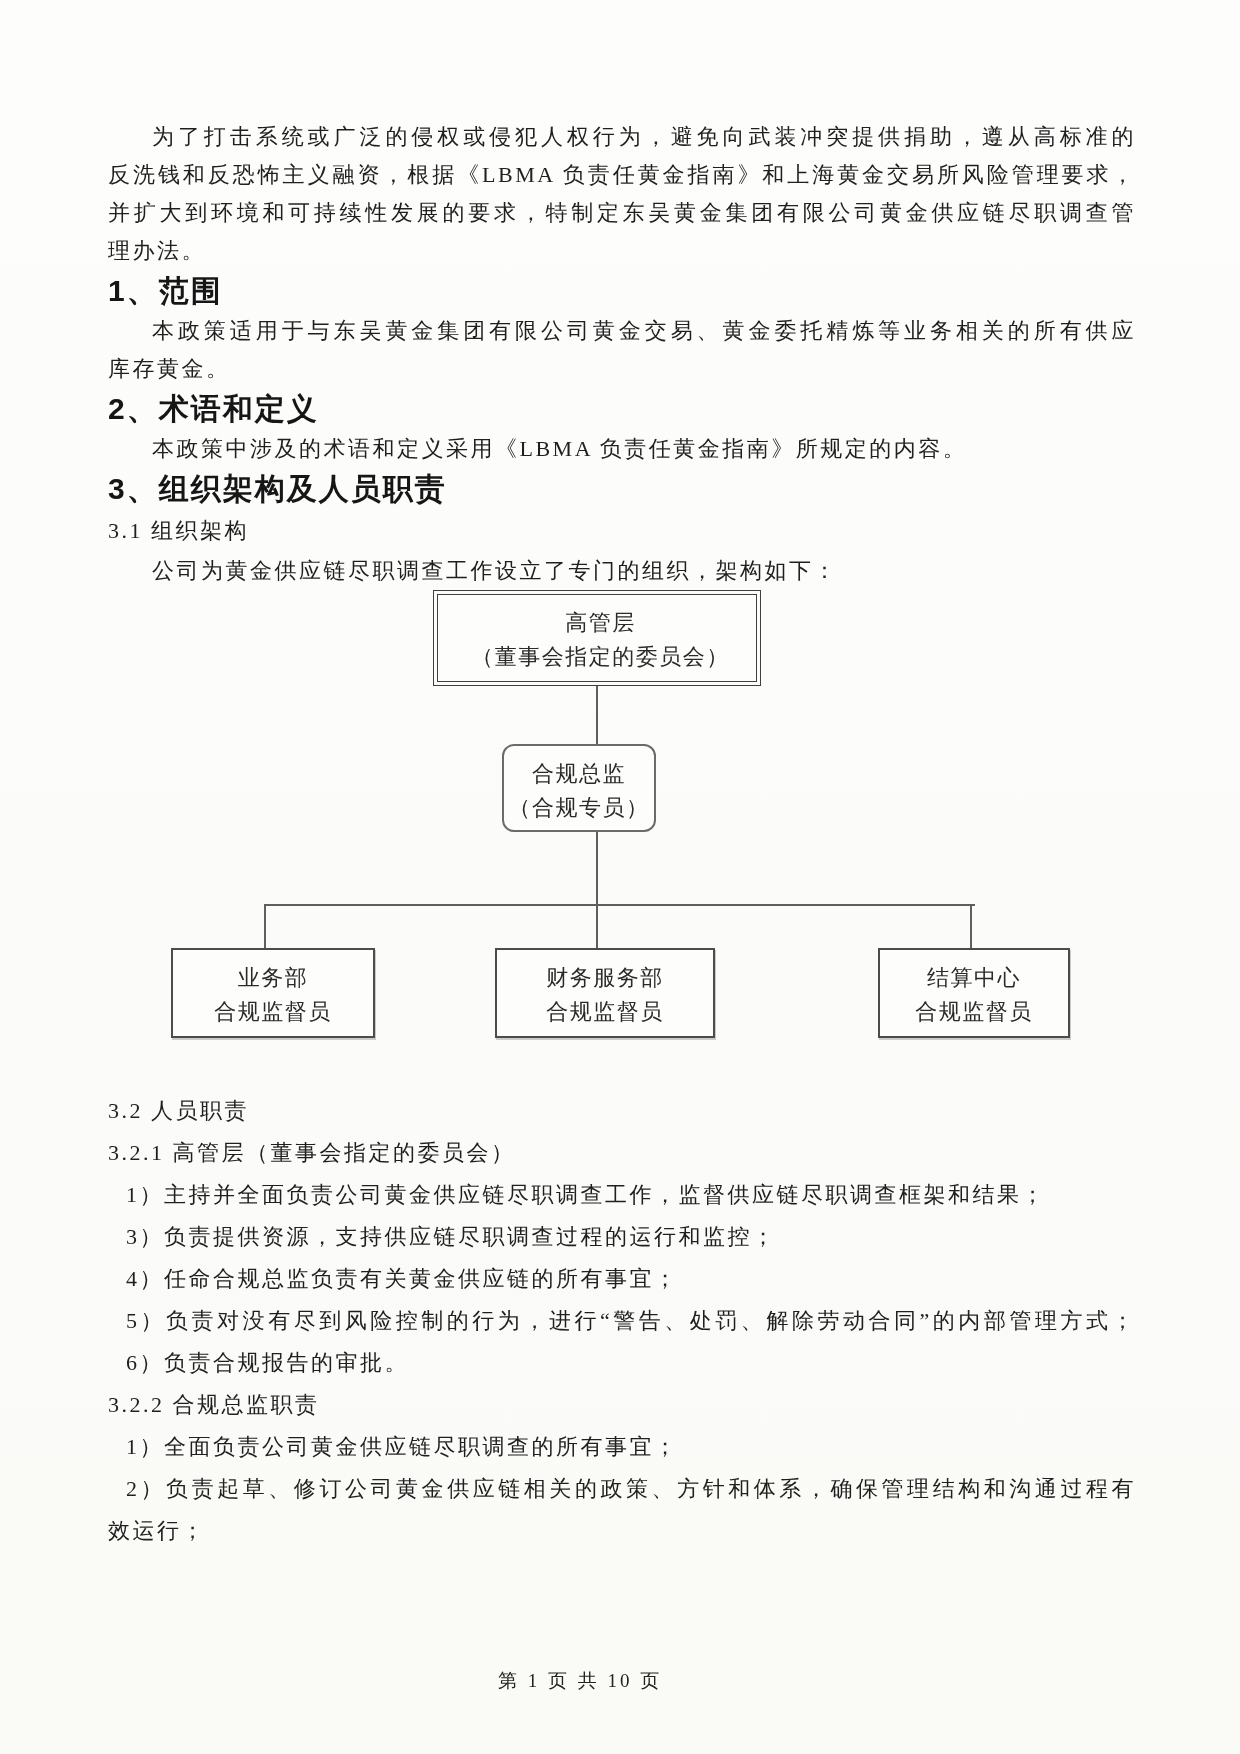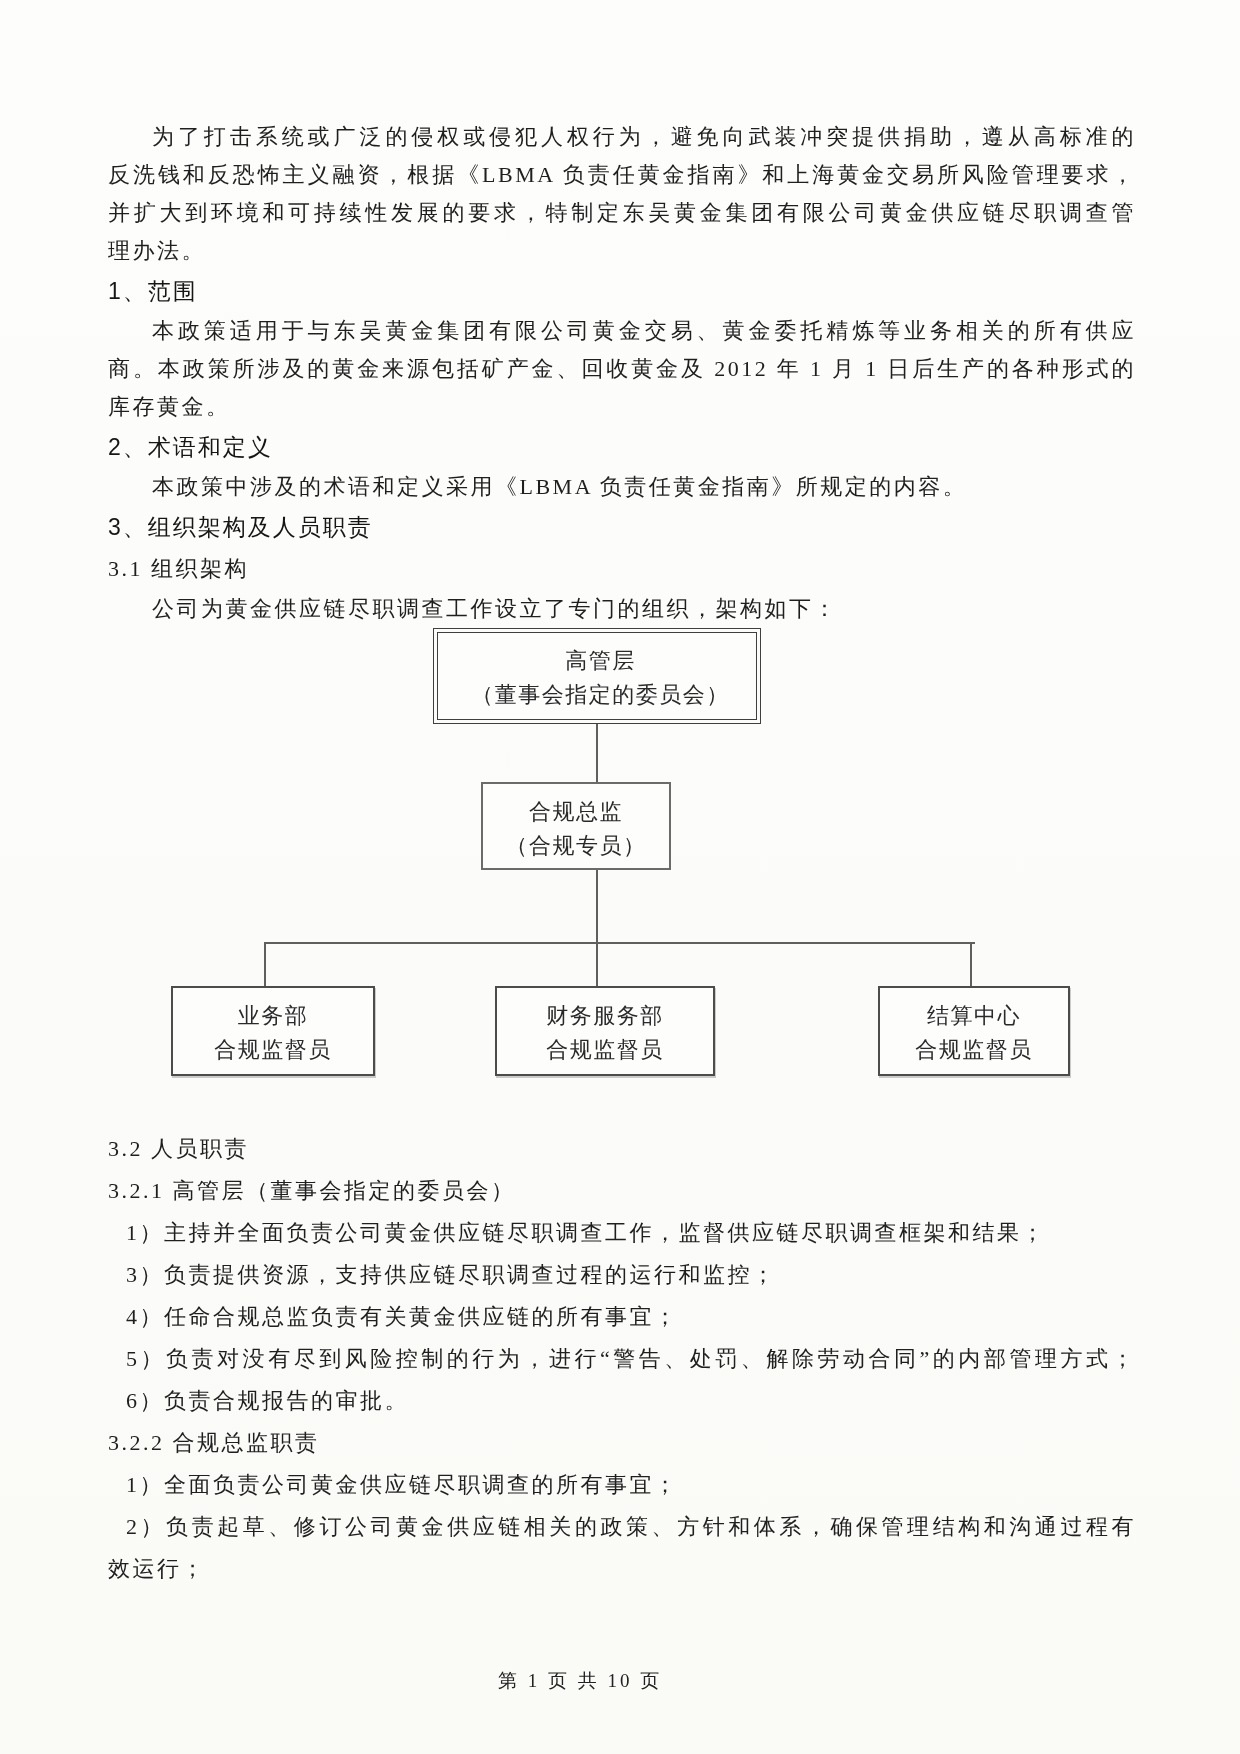--- a/index.html
+++ b/index.html
@@ -20,21 +20,21 @@
     padding:118px 104px 0 108px;
     font-size:22px;
     letter-spacing:2.5px;
   }
   .ln { line-height:38px; text-align:justify; white-space:normal; }
   .jl { text-align:justify; text-align-last:justify; }
   .ind { text-indent:2em; }
   .ind1 { text-indent:18px; }
   .hd {
     font-family:"Liberation Sans","DejaVu Sans",sans-serif;
-    font-weight:normal; font-size:23px; letter-spacing:2px;
+    font-weight:bold; font-size:30px; letter-spacing:2px;
     line-height:42px; color:#161616;
   }
   .sub { line-height:42px; }
   .blk2 { margin-top:52px; }
   .blk2 .ln { line-height:42px; }
 
   
   .chart { position:relative; margin-top:4px; height:444px; letter-spacing:1.5px; }
   .obox {
     position:absolute; box-sizing:border-box;
@@ -67,41 +67,40 @@
     <div>
       <div class="ln jl ind">为了打击系统或广泛的侵权或侵犯人权行为，避免向武装冲突提供捐助，遵从高标准的</div>
       <div class="ln jl">反洗钱和反恐怖主义融资，根据《LBMA 负责任黄金指南》和上海黄金交易所风险管理要求，</div>
       <div class="ln jl">并扩大到环境和可持续性发展的要求，特制定东吴黄金集团有限公司黄金供应链尽职调查管</div>
       <div class="ln">理办法。</div>
     </div>
 
     <div class="hd">1、范围</div>
     <div>
       <div class="ln jl ind">本政策适用于与东吴黄金集团有限公司黄金交易、黄金委托精炼等业务相关的所有供应</div>
-      <div class="ln jl">商。本政策所涉及的黄金来源包括矿产金、回收黄金及 2012 年 1 月 1 日后生产的各种形式的</div>
       <div class="ln">库存黄金。</div>
     </div>
 
     <div class="hd">2、术语和定义</div>
     <div class="ln ind">本政策中涉及的术语和定义采用《LBMA 负责任黄金指南》所规定的内容。</div>
 
     <div class="hd">3、组织架构及人员职责</div>
     <div class="ln sub">3.1 组织架构</div>
     <div class="ln ind">公司为黄金供应链尽职调查工作设立了专门的组织，架构如下：</div>
 
     <div class="chart">
 
       <div class="obox dbl" style="left:329px; top:0; width:320px; height:88px;padding-left:7px;">
         <div>高管层</div>
         <div>（董事会指定的委员会）</div>
       </div>
 
       <div class="cline" style="left:488px; top:92px; width:2px; height:58px;"></div>
 
-      <div class="obox mid" style="left:373px; top:150px; width:190px; height:88px;">
+      <div class="obox mid" style="left:394px; top:150px; width:154px; height:88px;border-radius:12px;">
         <div>合规总监</div>
         <div>（合规专员）</div>
       </div>
 
       <div class="cline" style="left:488px; top:238px; width:2px; height:116px;"></div>
 
       <div class="cline" style="left:156px; top:310px; width:711px; height:2px;"></div>
 
       <div class="cline" style="left:156px; top:310px; width:2px; height:44px;"></div>
       <div class="cline" style="left:862px; top:310px; width:2px; height:44px;"></div>

